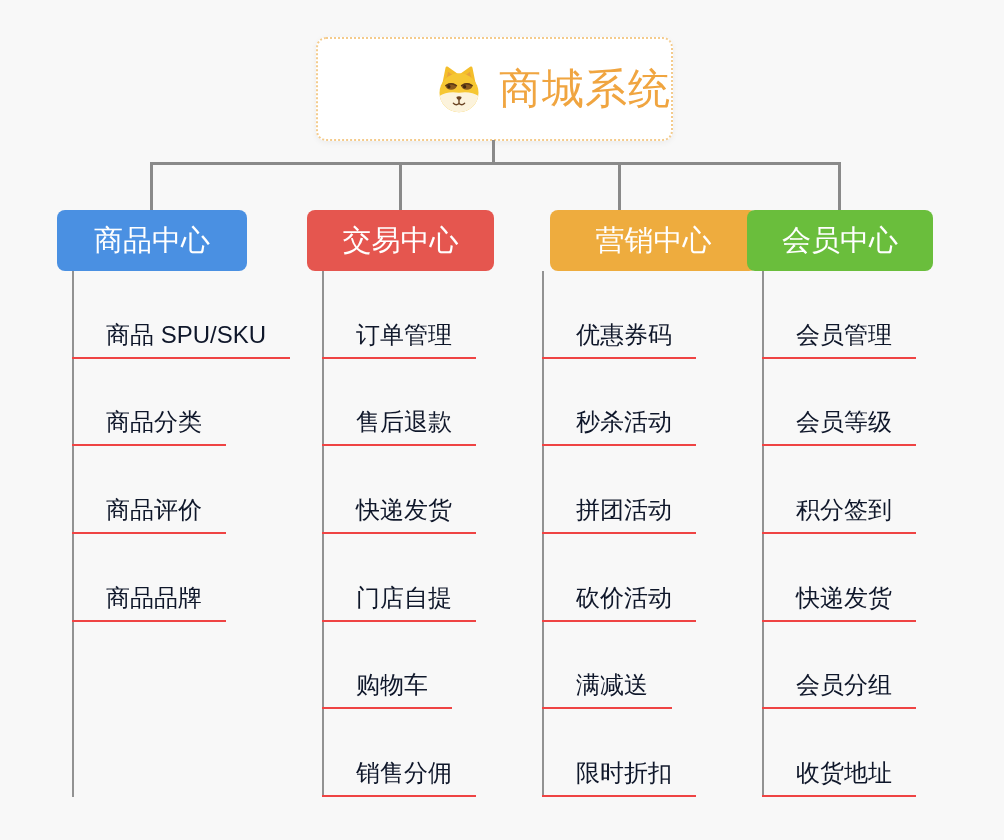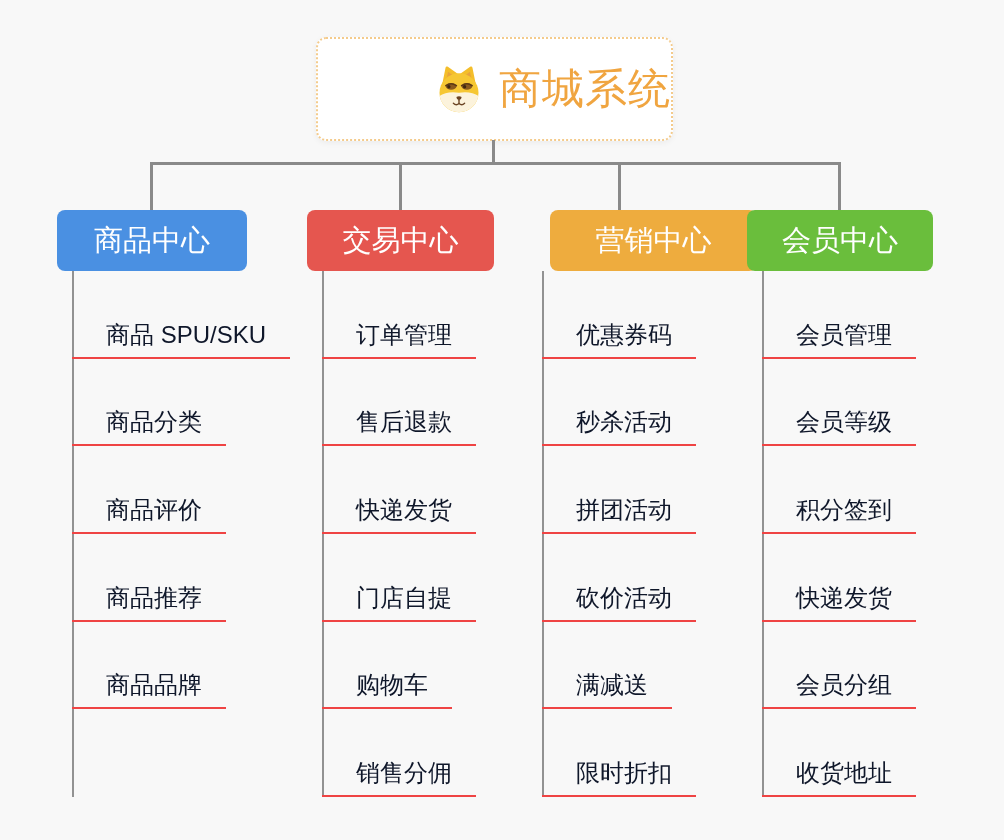--- a/index.html
+++ b/index.html
@@ -134,23 +134,20 @@
       <div class="row">
           <span class="sub">商品 SPU/SKU</span>
         </div>
       <div class="row">
           <span class="sub">商品分类</span>
         </div>
       <div class="row">
           <span class="sub">商品评价</span>
         </div>
       <div class="row">
-          <span class="sub">商品推荐</span>
-        </div>
-      <div class="row">
           <span class="sub">商品品牌</span>
         </div>
     </div>
   </section>
 
   <section class="column col-2">
     <div class="branch-box w2" style="background: rgb(229, 86, 79);">交易中心</div>
     <div class="trunk"></div>
     <div class="rows">
       <div class="row">

